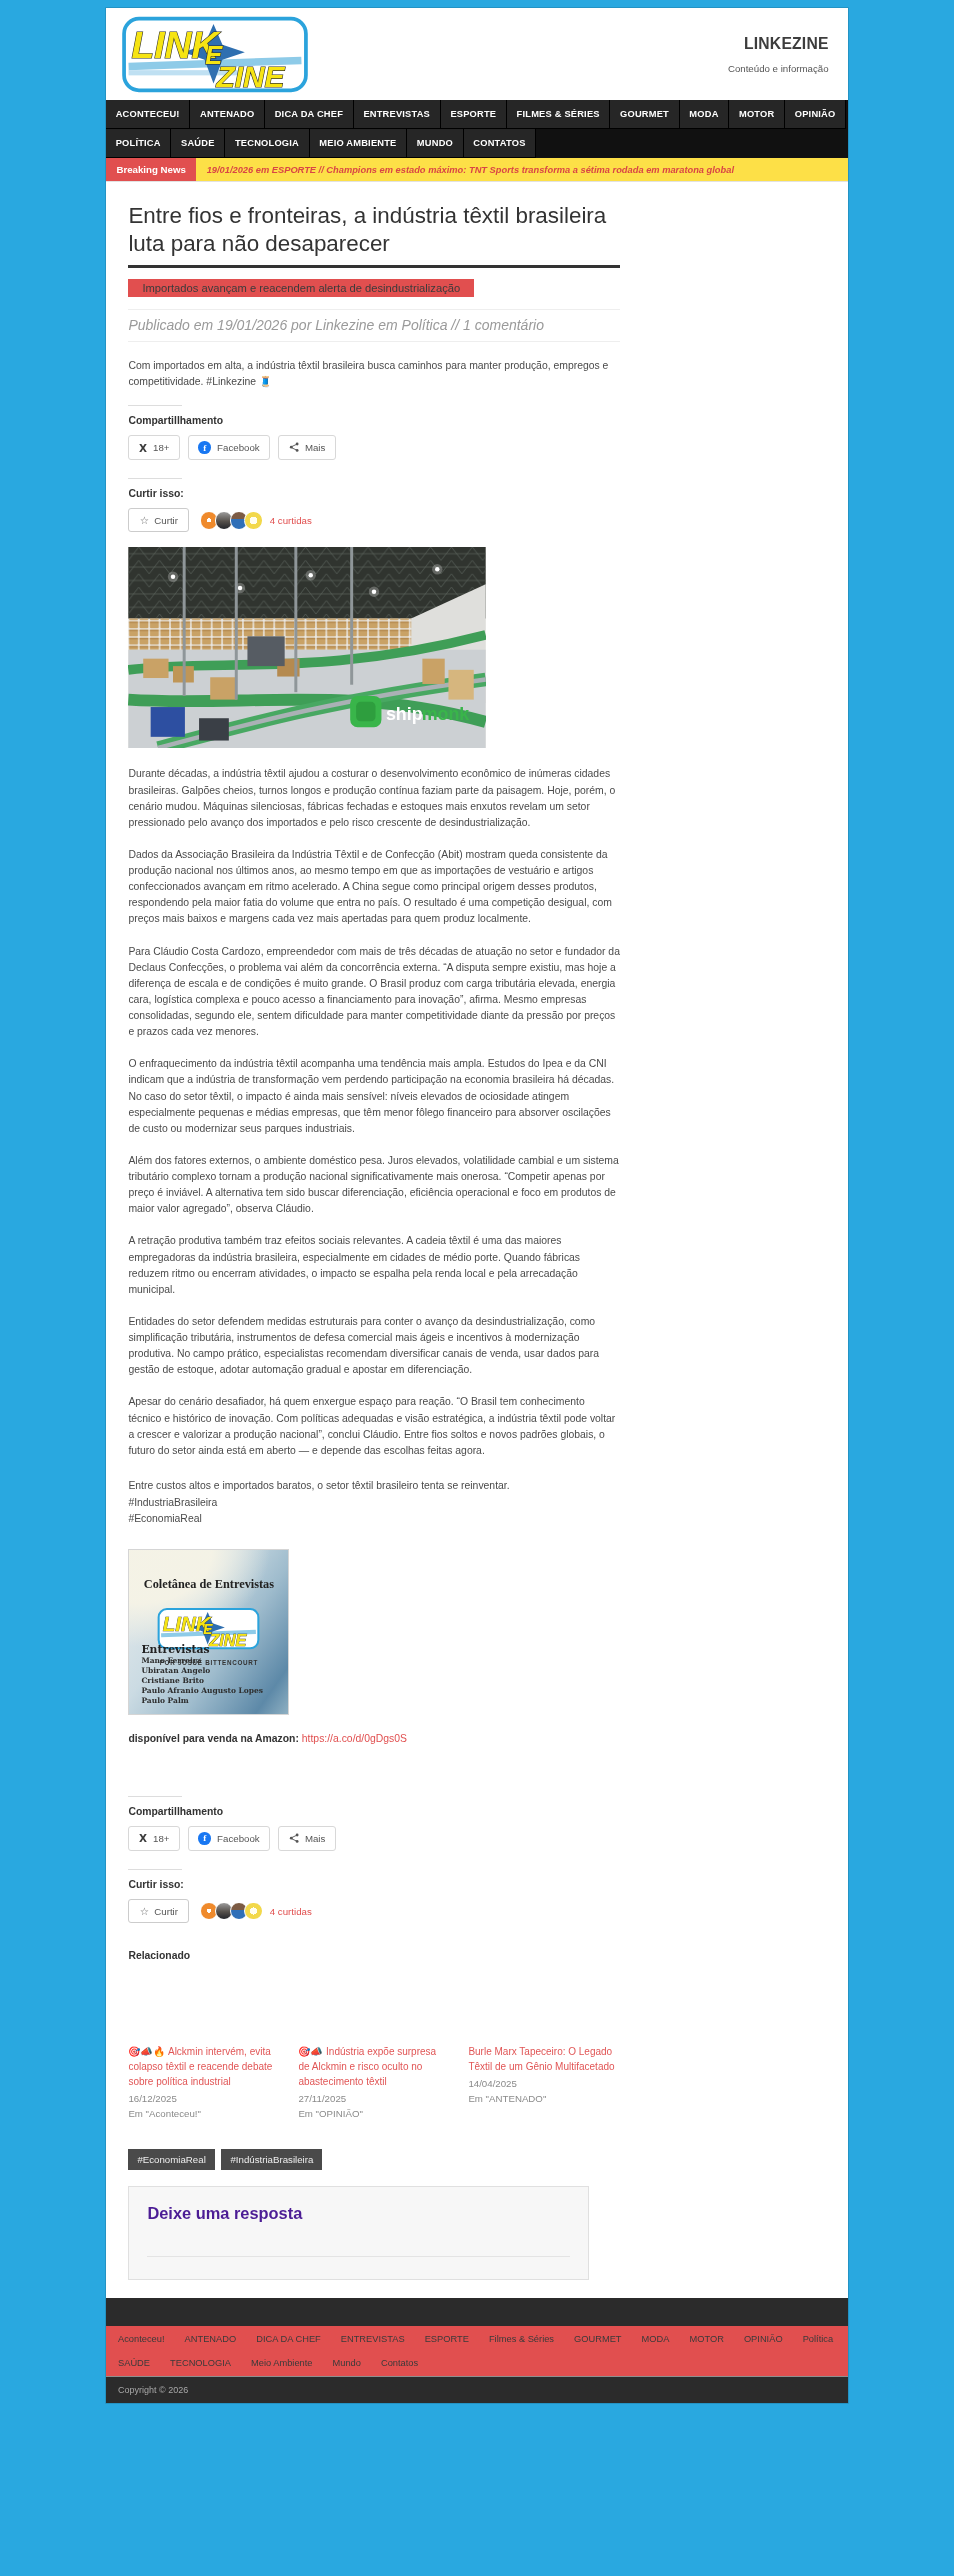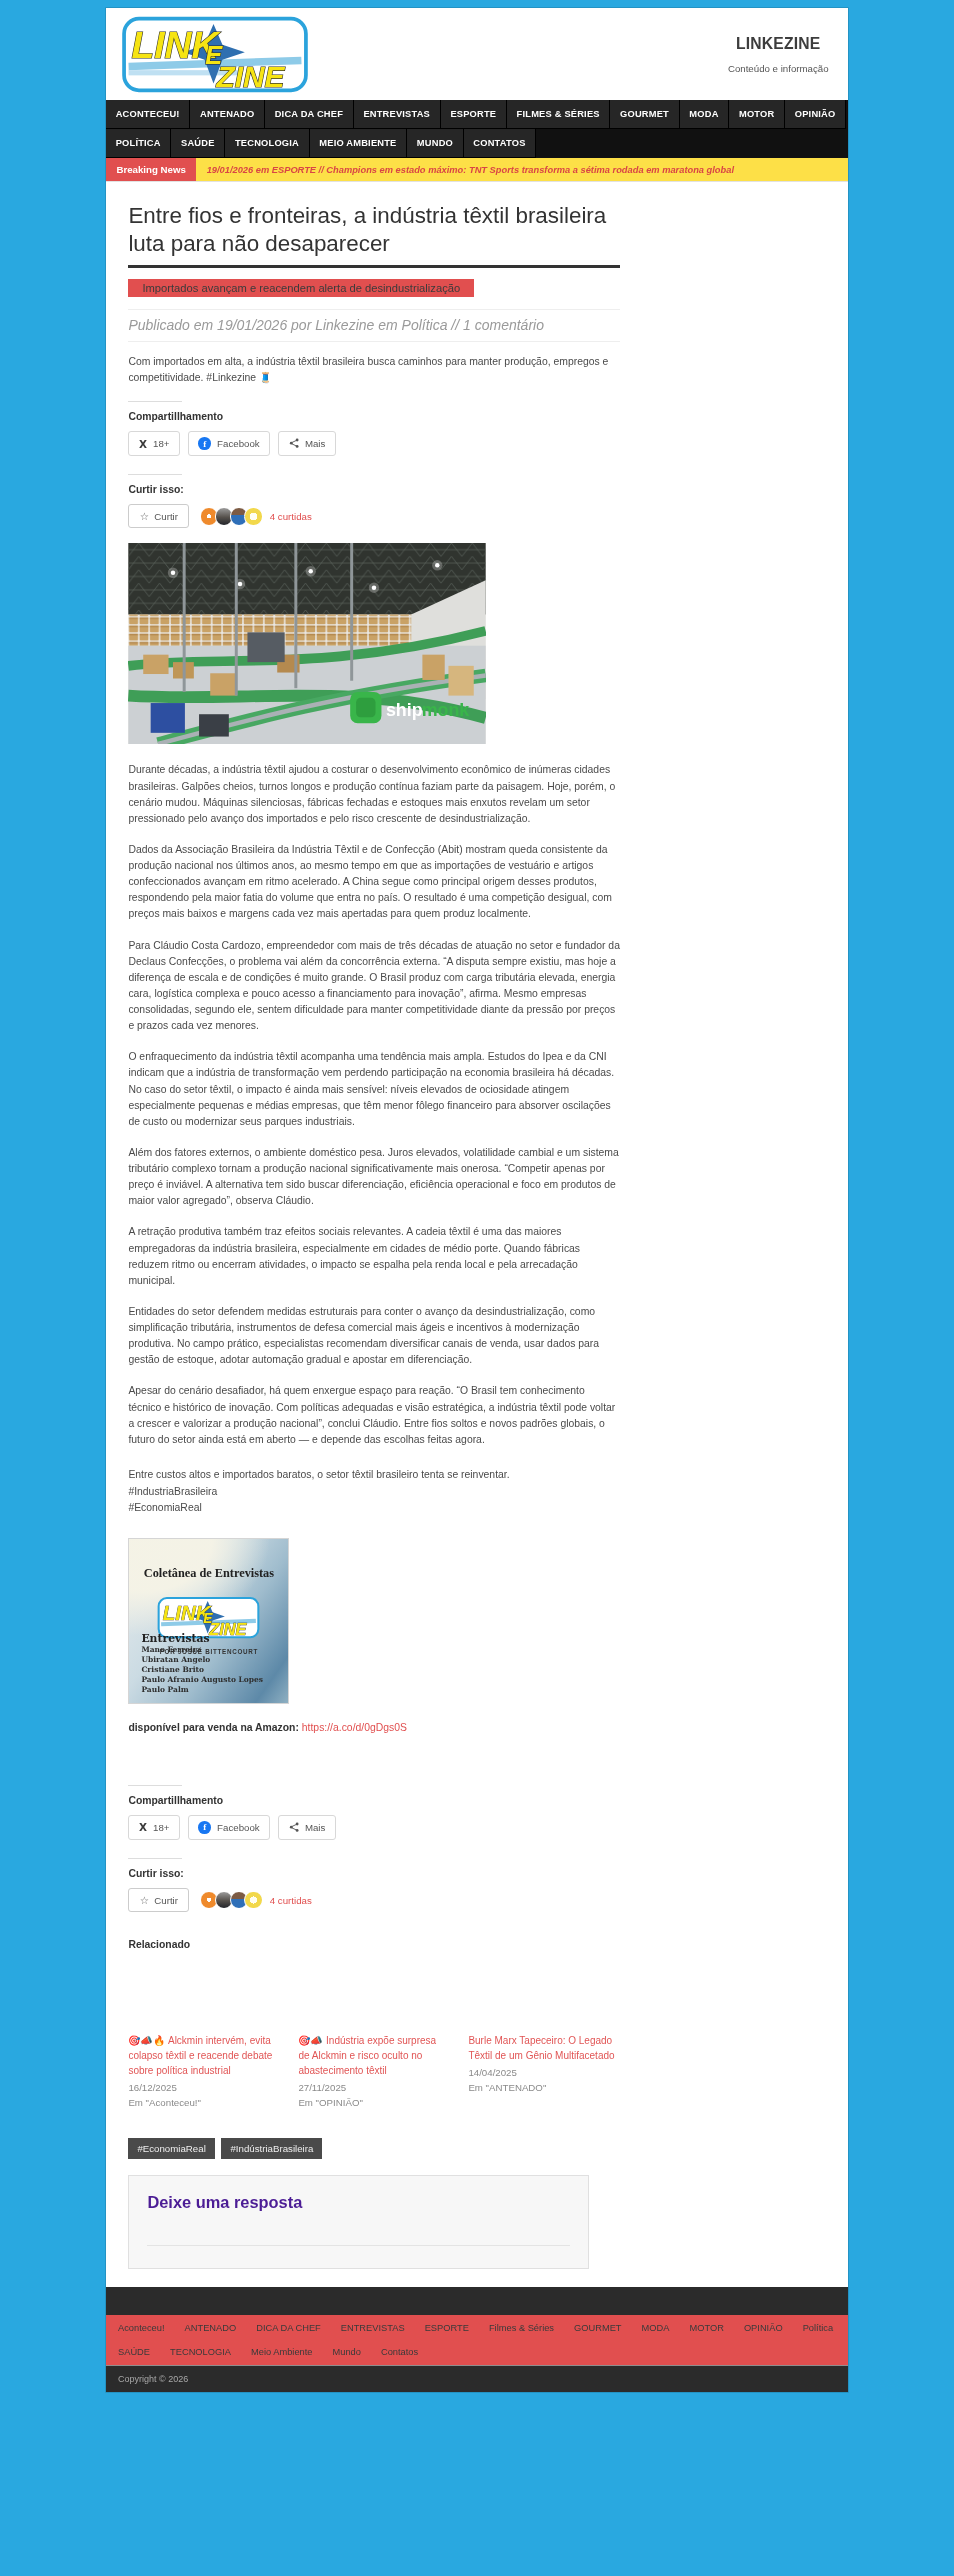--- a/index.html
+++ b/index.html
@@ -17,21 +17,21 @@
   }
 
   
   .header {
     display: flex; justify-content: space-between; align-items: center;
     padding: 7.5px 19.4px 6px 15px; background: #fff;
   }
   .logo-svg { width: 188px; height: 79px; display: block; }
   .logo-word { font-style: italic; font-weight: bold; fill: #f6e413;
                stroke: #2a2a2a; stroke-width: 1.6px; paint-order: stroke; }
-  .site-id { text-align: center; }
+  .site-id { text-align: right; }
   .site-name { font-size: 15.7px; font-weight: bold; color: #3d3d3d; letter-spacing: 0.2px; }
   .site-tagline { font-size: 9.7px; color: #555; margin-top: 10px; }
 
   
   .nav ul { list-style: none; margin: 0; padding: 0; display: flex; flex-wrap: wrap; background: #111; }
   .nav li { border-right: 0.7px solid #000; border-bottom: 0.7px solid #000; }
   .nav a {
     display: block; padding: 9px 9.7px; background: #262626; color: #fff;
     font-size: 9.3px; font-weight: bold; letter-spacing: 0.2px; text-decoration: none; cursor: pointer;
   }
@@ -45,21 +45,21 @@
   .main-wrap { padding: 19.4px 22.4px 18px; }
   .main-col { width: 492px; }
 
   .title {
     font-size: 22.4px; line-height: 1.25; color: #333; font-weight: normal;
     margin: 0 0 9px; padding-bottom: 7.5px; border-bottom: 3px solid #333;
   }
   .badge { display: inline-block; background: #e14f4f; color: #3b3b3b; font-size: 11.2px; padding: 3px 14px; margin: 1.5px 0 12px; }
   .meta { font-style: italic; color: #9a9a9a; font-size: 14px; border-top: 0.7px solid #eee; border-bottom: 0.7px solid #eee;
           padding: 7.5px 0; margin-bottom: 12px; }
-  .intro, .bodyp { font-size: 10.4px; color: #4a4a4a; line-height: 1.55; margin: 8px 0 15px; }
+  .intro, .bodyp { font-size: 10.4px; color: #4a4a4a; line-height: 1.55; margin: 16px 0 15px; }
 
   .mini-rule { width: 54px; border-top: 0.7px solid #ddd; margin: 0 0 9px; }
   .share-h { font-size: 10.4px; font-weight: bold; color: #333; margin: 0 0 9px; }
   .share-btns { display: flex; gap: 7.5px; margin-bottom: 6px; }
   .sbtn { display: inline-flex; align-items: center; gap: 6px; border: 0.7px solid #d8d8d8; border-radius: 3px;
           padding: 5.2px 9.7px; font-size: 9.7px; color: #555; background: #fff; cursor: pointer; }
   .x-ico { font-weight: bold; color: #3a3a3a; font-size: 10.4px; font-family: "DejaVu Sans", sans-serif; }
   .fb-ico { width: 12.7px; height: 12.7px; border-radius: 50%; background: #1877f2; color: #fff; font-weight: bold;
             font-size: 9px; display: inline-flex; align-items: center; justify-content: center; font-family: "Liberation Serif", serif; }
   .share-ico { width: 10.4px; height: 10.4px; }

